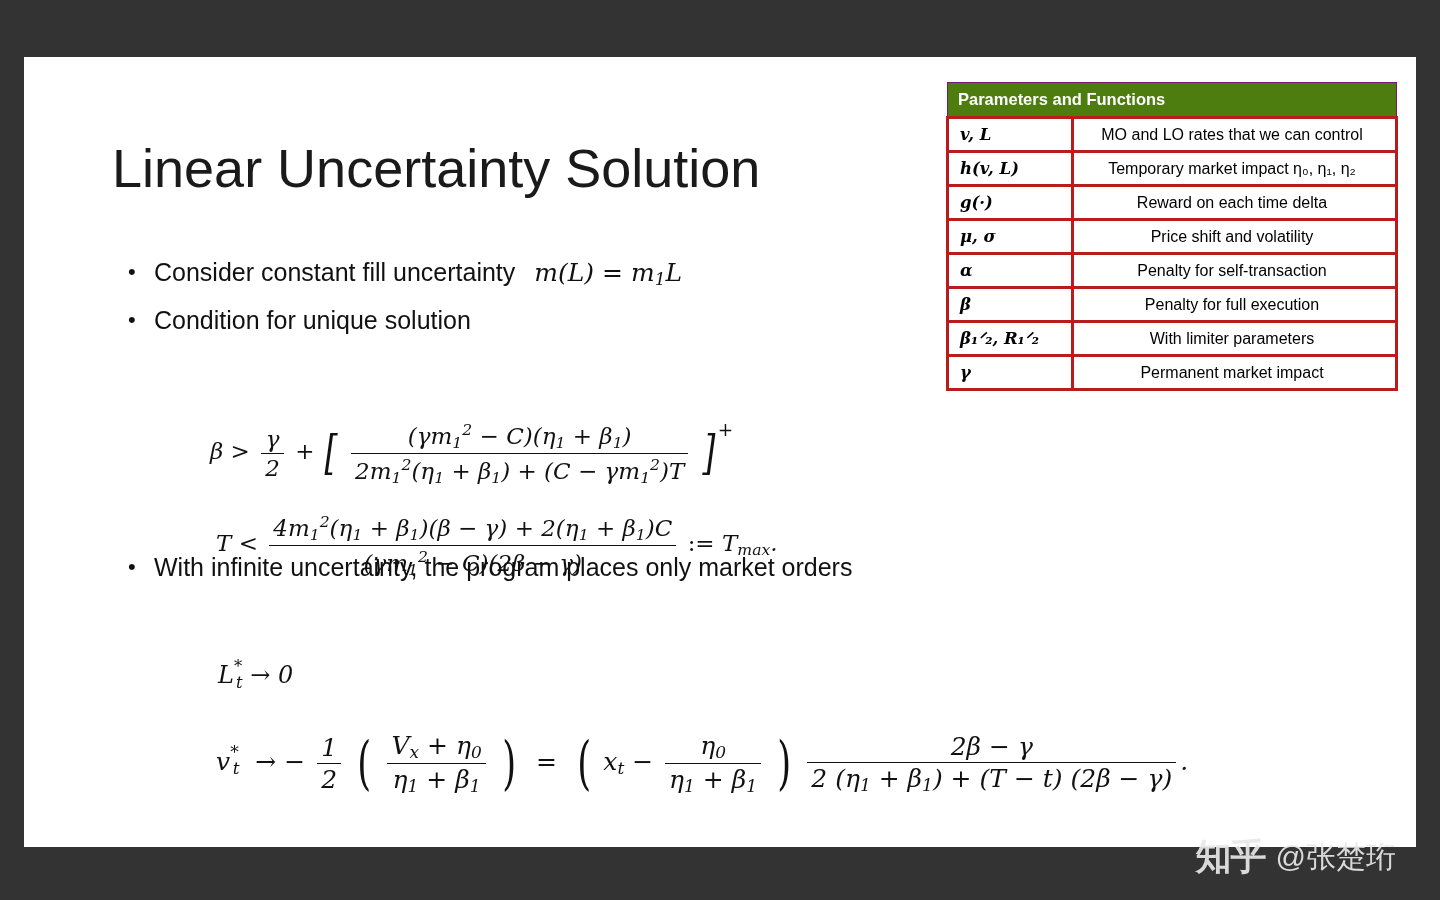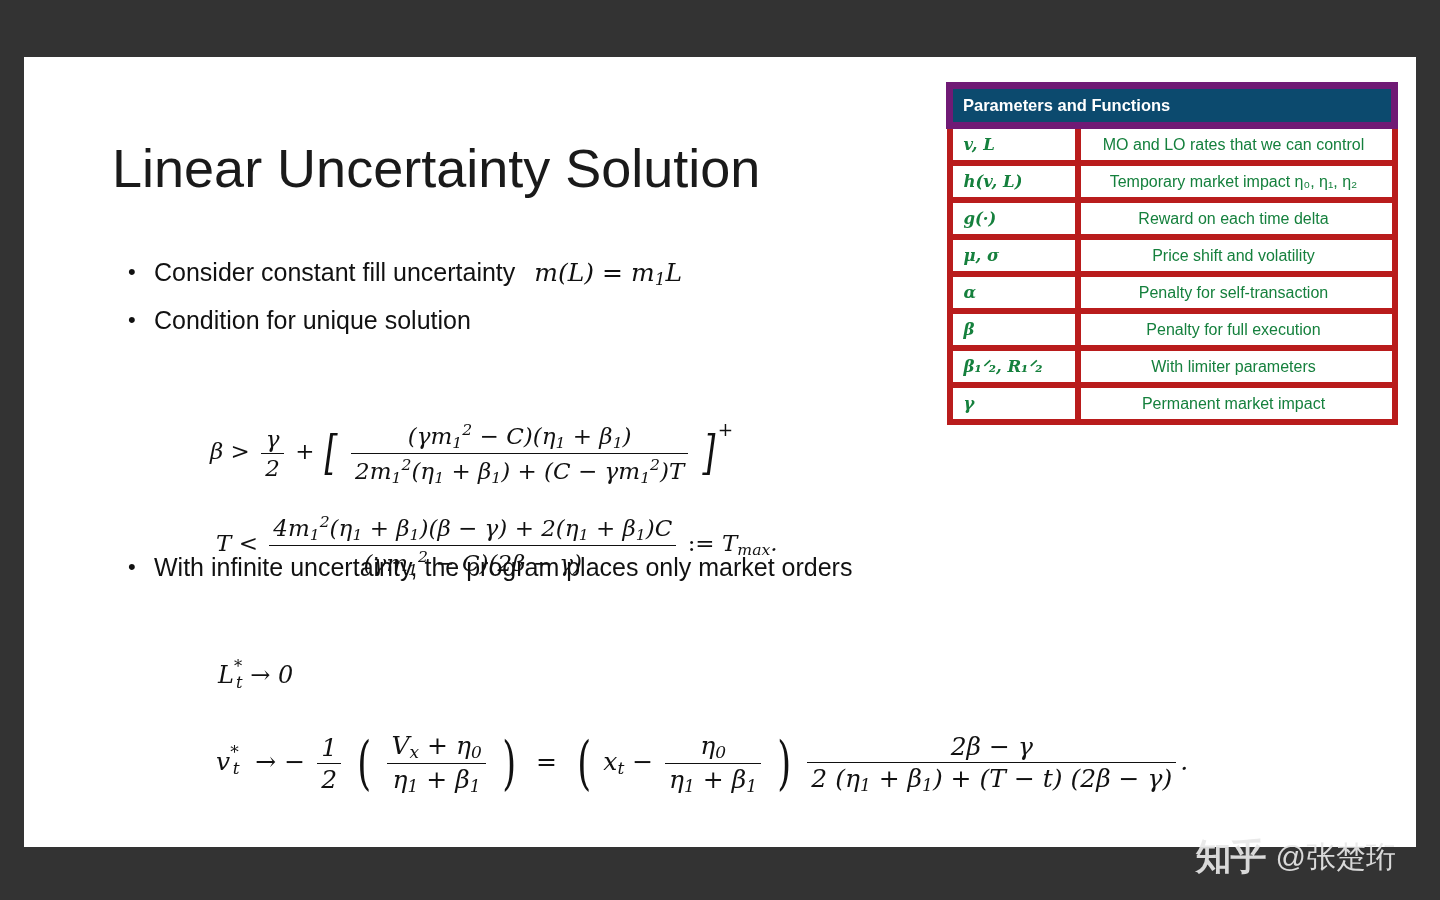--- a/index.html
+++ b/index.html
@@ -141,33 +141,33 @@
   
   .param-table {
     position: absolute;
     left: 922px;
     top: 25px;
     width: 452px;
     border-collapse: collapse;
     font-size: 16px;
   }
   .param-table th {
-    background: #0c4a6e;
+    background: #4d7c0f;
     color: #ffffff;
     text-align: left;
     font-weight: bold;
     font-size: 16.5px;
     padding: 7px 10px;
-    border: 7px solid #701a75;
+    border: 1px solid #701a75;
     margin-left: 16px;
   }
   .param-table td {
-    border: 6px solid #b91c1c;
+    border: 3px solid #b91c1c;
     padding: 6px 15px;
-    color: #15803d;
+    color: #000000;
     font-size: 16px;
     vertical-align: middle;
   }
   .param-table td.sym {
     width: 96px;
     font-family: "DejaVu Serif", "Liberation Serif", serif;
     font-style: italic;
     font-weight: bold;
     font-size: 16.5px;
     padding-left: 11px;

